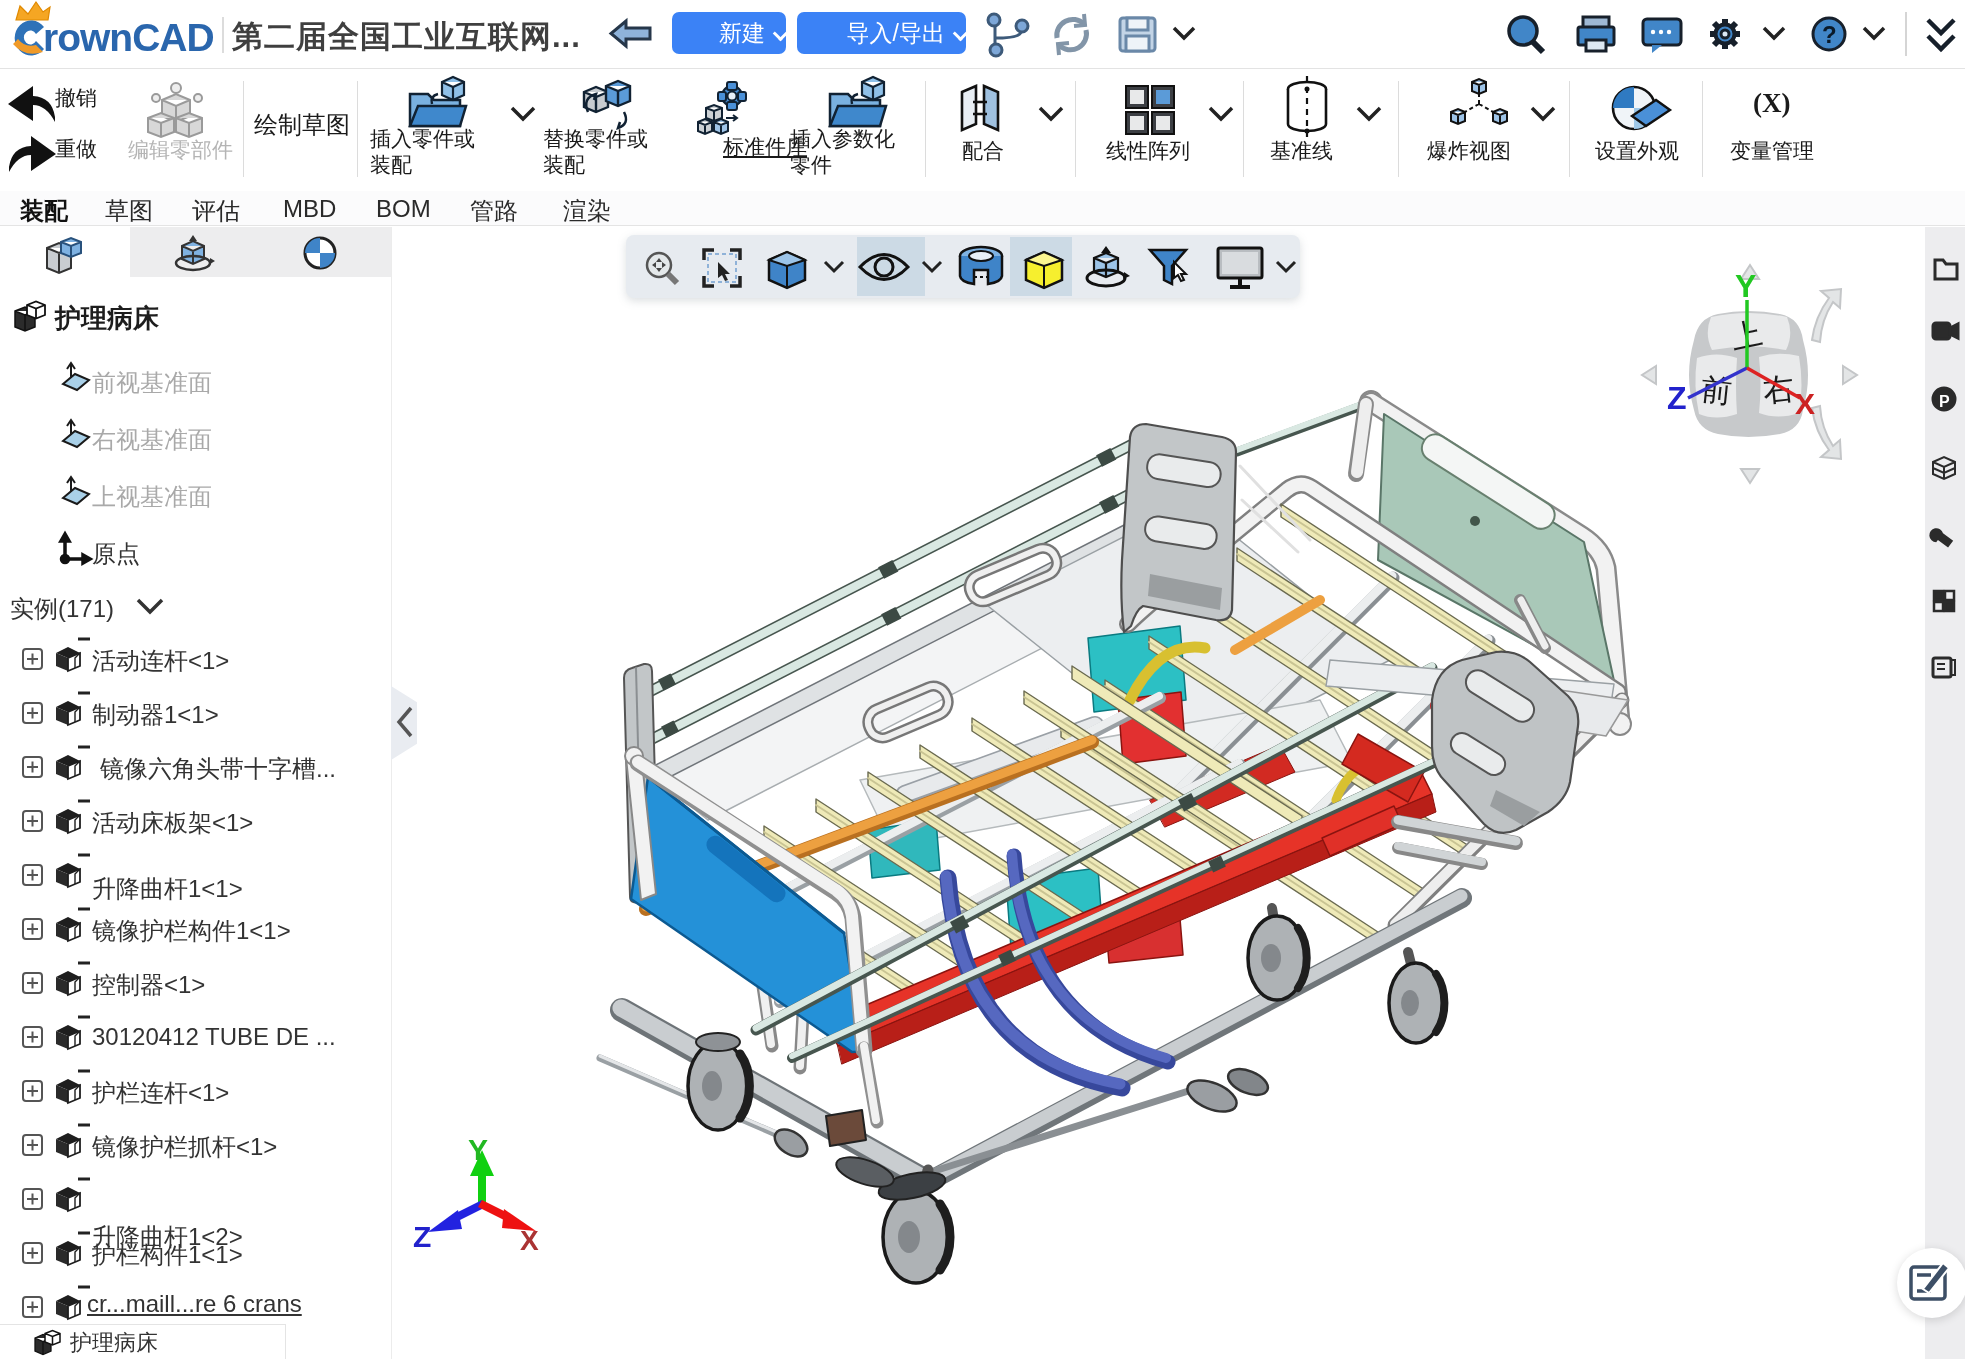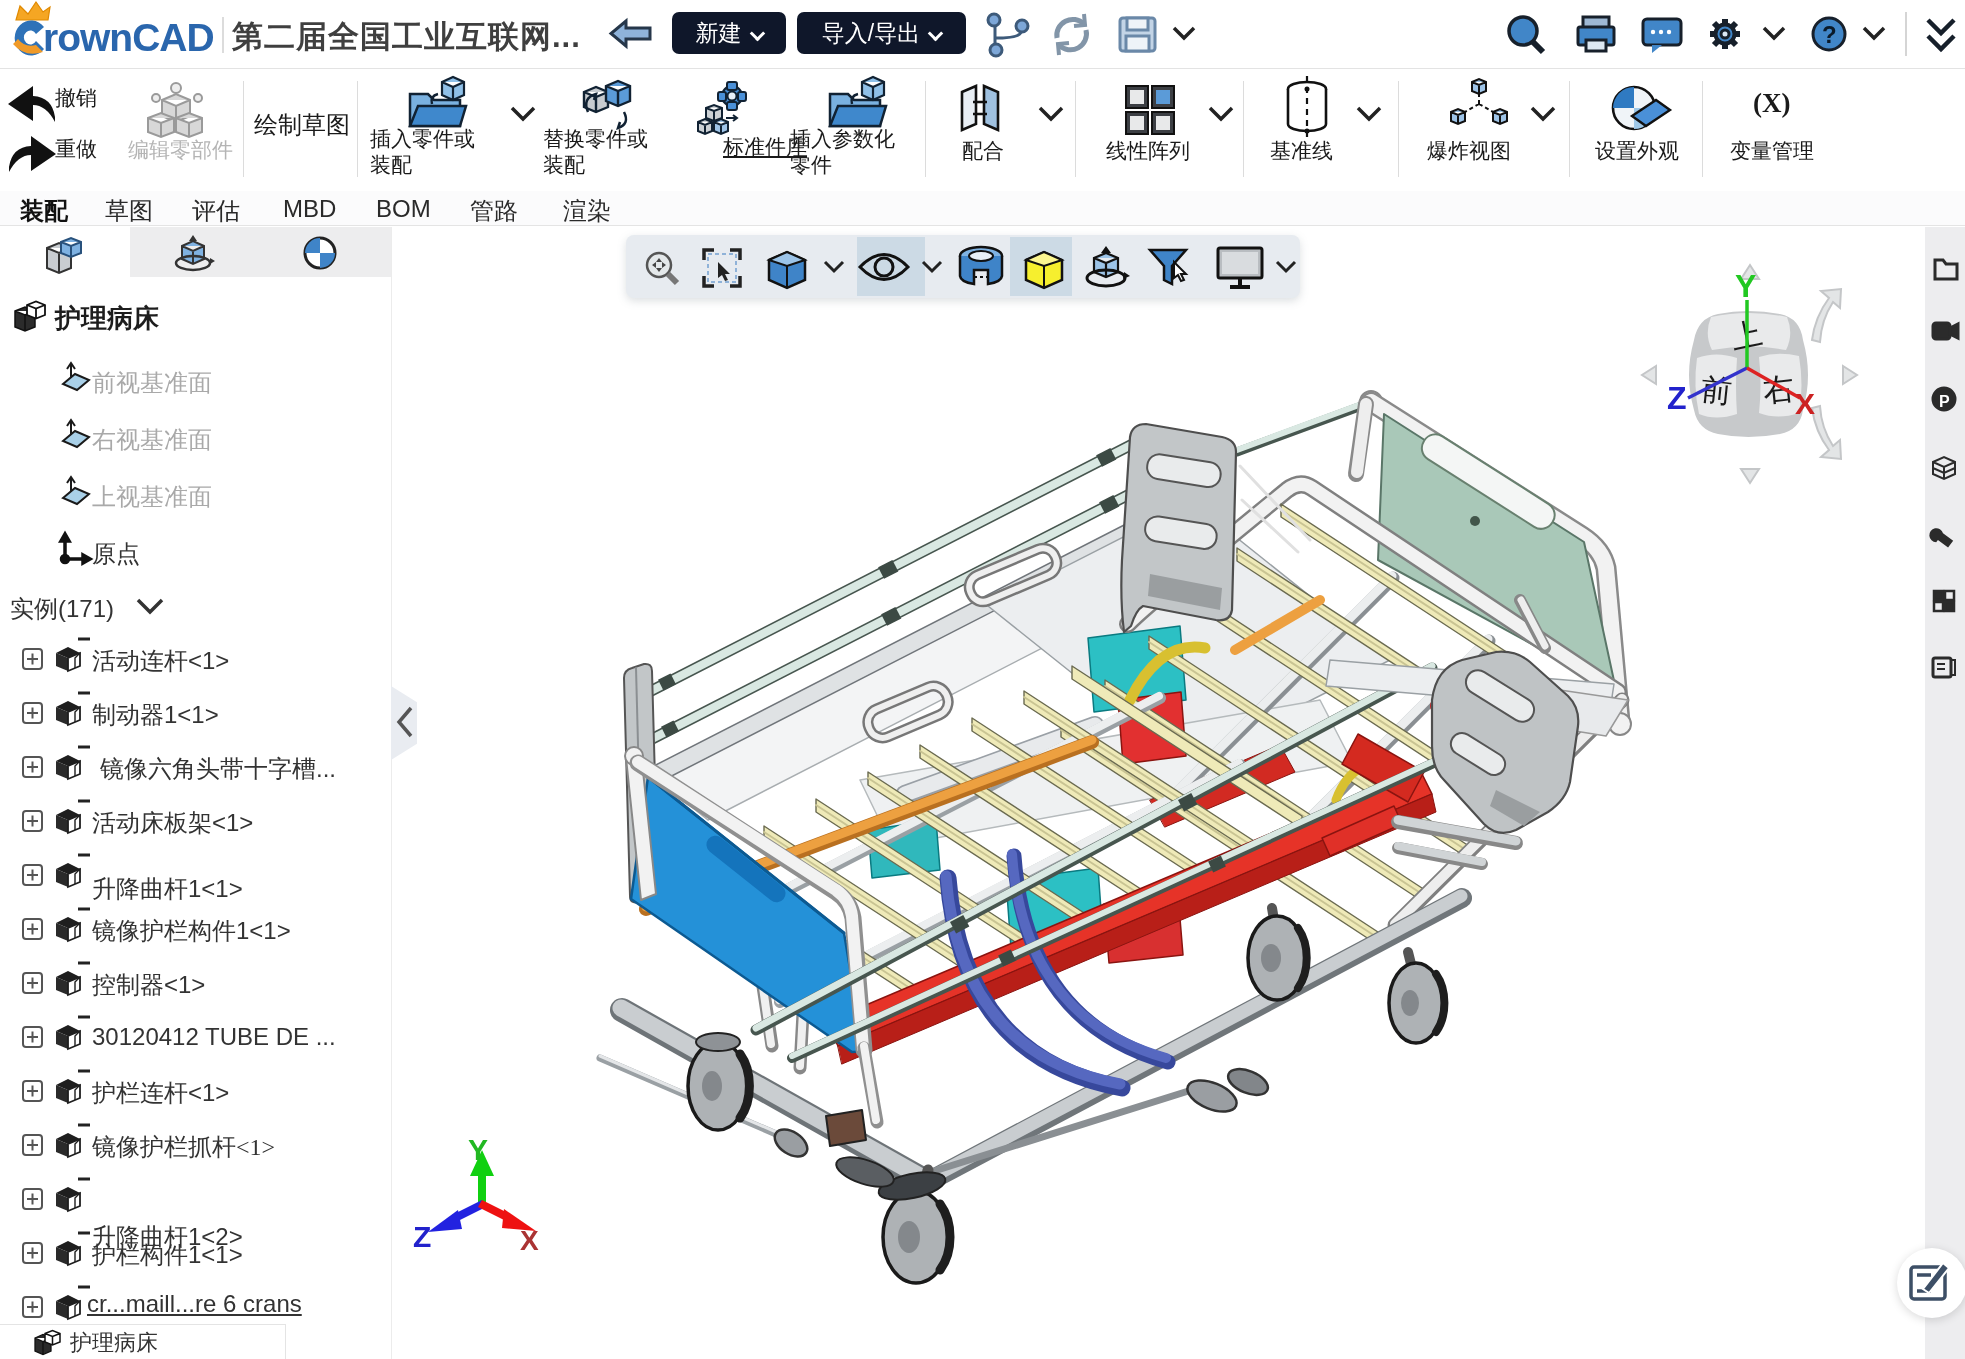--- a/index.html
+++ b/index.html
@@ -16,21 +16,21 @@
 #collapse{position:absolute;left:391px;top:686px;width:26px;height:74px;background:#e9ecf1;z-index:1;
  clip-path:polygon(0 0,100% 22%,100% 78%,0 100%);}
 #floattb{position:absolute;left:626px;top:235px;width:674px;height:63px;background:#e7ebf0;border-radius:8px;z-index:1;box-shadow:0 3px 8px rgba(120,130,140,.25);}
 .ftb-hl{position:absolute;top:237px;height:59px;background:#ccdae5;z-index:2;}
 #mmgs{position:absolute;left:1659px;top:1260px;width:272px;height:59px;border:2px solid #dcdcdc;border-radius:4px;background:#fff;z-index:4;
 font-size:28px;color:#3a3a3a;line-height:55px;padding-left:28px;font-family:"Liberation Sans",sans-serif;}
 #rightbar{position:absolute;left:1925px;top:227px;width:40px;height:1132px;background:#ededef;}
 #bottomtab{position:absolute;left:0;top:1324px;width:286px;height:35px;background:#fff;border-top:1px solid #e4e4e4;border-right:1px solid #e4e4e4;z-index:4;}
 #editbtn{position:absolute;left:1897px;top:1248px;width:70px;height:70px;background:#fff;border-radius:50%;box-shadow:0 2px 10px rgba(0,0,0,.15);z-index:4;}
 .rsep{position:absolute;width:1px;height:96px;top:81px;background:#dcdcdc;}
-.hbtn{position:absolute;top:12px;height:42px;background:#0f172a;border-radius:7px;color:#fff;font-size:23px;line-height:42px;text-align:center;z-index:5;}
+.hbtn{position:absolute;top:12px;height:42px;background:#3b82f6;border-radius:7px;color:#fff;font-size:23px;line-height:42px;text-align:right;z-index:5;}
 .bchev{display:inline-block;width:11px;height:11px;border-right:3px solid #fff;border-bottom:3px solid #fff;transform:rotate(45deg);margin-left:10px;margin-bottom:3px;vertical-align:middle;}
 .rlabel{position:absolute;font-size:21px;color:#1a1a1a;line-height:26px;white-space:pre-line;z-index:5;}
 .rlabel.gray{color:#b4b4b4;}
 .ttab{position:absolute;top:195px;font-size:24px;color:#2a2a2a;z-index:5;}
 .titem{position:absolute;font-size:24px;color:#333;white-space:nowrap;z-index:5;}
 .titem.gray{color:#a9a9a9;}
 </style></head>
 <body>
 <div id="app">
   <div id="hdr-line"></div>
@@ -107,21 +107,21 @@
   <div class="titem" style="left:10px;top:593px;">实例(171)</div>
   <div class="titem" style="left:92px;top:645px;">活动连杆&lt;1&gt;</div>
   <div class="titem" style="left:92px;top:699px;">制动器1&lt;1&gt;</div>
   <div class="titem" style="left:100px;top:753px;">镜像六角头带十字槽...</div>
   <div class="titem" style="left:92px;top:807px;">活动床板架&lt;1&gt;</div>
   <div class="titem" style="left:92px;top:861px;margin-top:12px;">升降曲杆1&lt;1&gt;</div>
   <div class="titem" style="left:92px;top:915px;">镜像护栏构件1&lt;1&gt;</div>
   <div class="titem" style="left:92px;top:969px;">控制器&lt;1&gt;</div>
   <div class="titem" style="left:92px;top:1023px;">30120412 TUBE DE ...</div>
   <div class="titem" style="left:92px;top:1077px;">护栏连杆&lt;1&gt;</div>
-  <div class="titem" style="left:92px;top:1131px;font-family:Liberation Serif, serif;">镜像护栏抓杆&lt;1&gt;</div>
+  <div class="titem" style="left:92px;top:1131px;">镜像护栏抓杆&lt;1&gt;</div>
   <div class="titem" style="left:92px;top:1185px;margin-top:36px;">升降曲杆1&lt;2&gt;</div>
   <div class="titem" style="left:92px;top:1239px;">护栏构件1&lt;1&gt;</div>
   <div class="titem" style="left:87px;top:1290px;text-decoration:underline;">cr...maill...re 6 crans</div>
   <div class="txt" style="left:70px;top:1328px;font-size:22px;color:#333;">护理病床</div>
 
   <svg id="svgmain" width="1965" height="1359" viewBox="0 0 1965 1359">
     <g id="g-logo">
       <path d="M16 20 L20 6 L28 14 L36 2 L43 12 L50 7 L48 20 Z" fill="#f5a623" stroke="#e08900" stroke-width="1.2"></path>
       <path d="M44 27 A16.5 17.5 0 1 0 44 49 L36 41 A6.5 7 0 1 1 36 34 Z" fill="#2e72b8"></path>
       <path d="M13 44 Q25 58 43 52 L36 45 Q25 48 18 39 Z" fill="#f09a28"></path>

